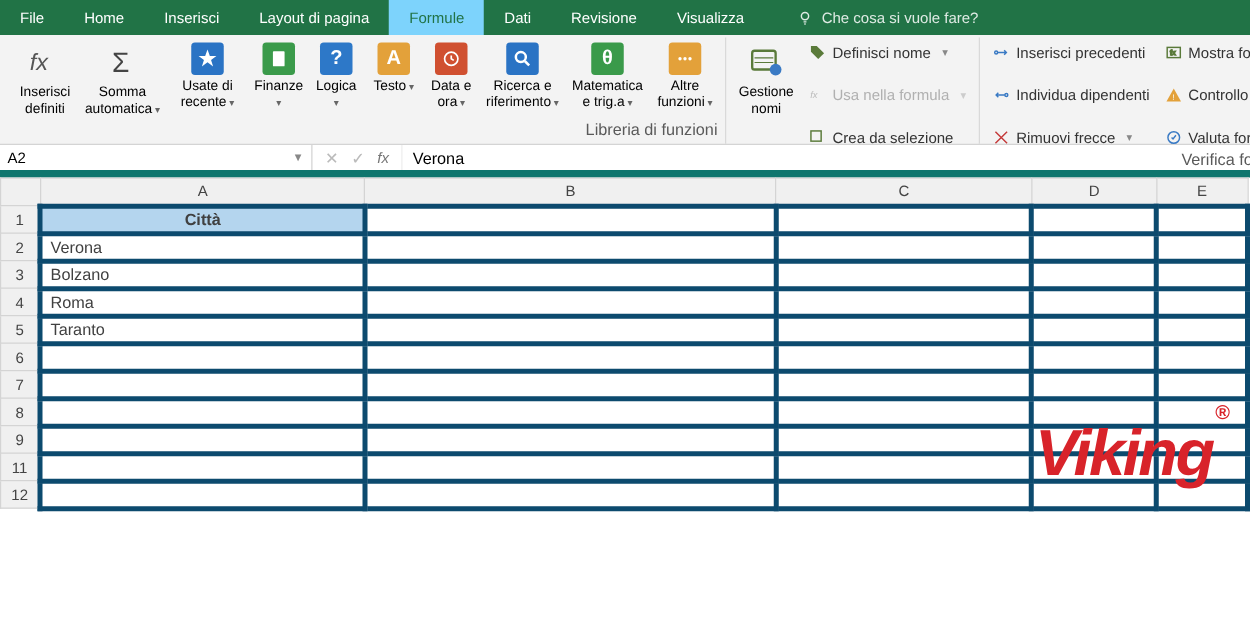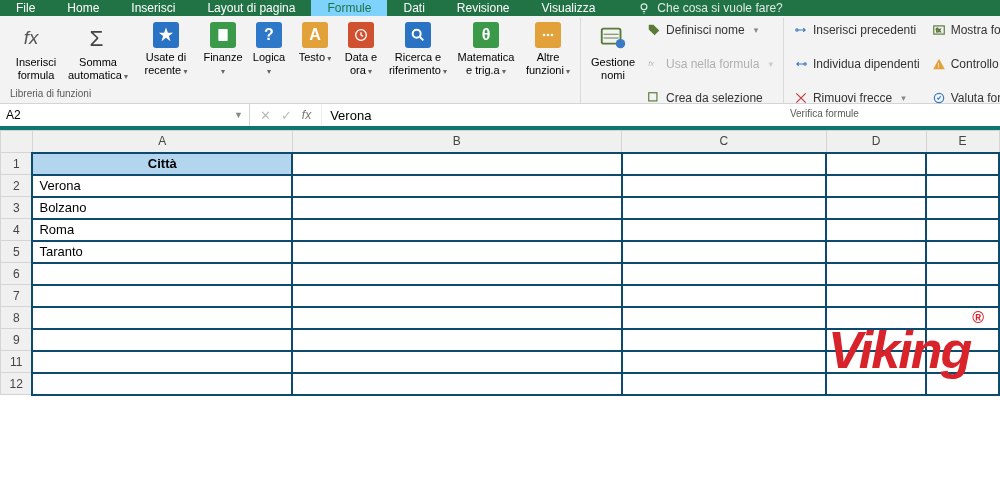--- a/index.html
+++ b/index.html
@@ -8,21 +8,21 @@
     font-size: 12px;
     background: #fff;
     width: 1000px;
     height: 500px;
     overflow: hidden;
     position: relative;
   }
   
   .tabbar {
     background: #217346;
-    height: 16px;
+    height: 28px;
     display: flex;
     align-items: stretch;
     color: #fff;
   }
   .tabbar .tab {
     padding: 6px 16px;
     font-size: 12px;
     cursor: pointer;
     display: flex;
     align-items: center;
@@ -49,23 +49,23 @@
   .group {
     display: flex;
     flex-direction: column;
     justify-content: space-between;
     border-right: 1px solid #d9d9d9;
     padding: 2px 6px;
   }
   .group:last-child { border-right: none; }
   .group-row { display: flex; align-items: flex-start; gap: 4px; }
   .group-label {
-    text-align: left;
+    text-align: right;
     color: #5a5a5a;
-    font-size: 10px;
+    font-size: 13px;
     padding-bottom: 2px;
   }
   .big-btn {
     display: flex;
     flex-direction: column;
     align-items: center;
     width: 64px;
     padding: 2px 0;
     cursor: pointer;
     font-size: 11px;
@@ -101,21 +101,21 @@
   .cmd {
     display:flex; align-items:center; gap:5px;
     padding: 1px 4px; cursor:pointer; font-size:12px;
     color:#333; white-space:nowrap;
   }
   .cmd.disabled { color:#b0b0b0; }
   .cmd svg { width:14px; height:14px; flex-shrink:0; }
   
   .fbar {
     height: 26px;
-    border-bottom: 4px solid #0f766e;
+    border-bottom: 6px solid #0f766e;
     display:flex; align-items:stretch;
     background:#fff;
   }
   .namebox {
     width: 250px;
     display:flex; align-items:center;
     border-right:1px solid #d4d4d4;
     padding: 0 6px;
     font-size:12px;
     justify-content: space-between;
@@ -130,22 +130,22 @@
   table.grid { border-collapse: collapse; width: 1000px; }
   .colh, .rowh, .corner {
     background:#f0f0f0; border:1px solid #d4d4d4;
     font-size:12px; color:#444; text-align:center;
     font-weight:normal;
   }
   .corner { width:32px; height:22px; }
   .colh { height:22px; }
   .rowh { width:32px; height:22px; }
   td.cell {
-    border:2px solid #0c4a6e; height:22px;
-    padding:0 6px; font-size:13px; color:#000000;
+    border:4px solid #0c4a6e; height:22px;
+    padding:0 6px; font-size:13px; color:#404040;
     background:#fff;
   }
   td.cell.header-cell {
     background:#b4d5ee; font-weight:bold; text-align:center;
   }
   
   .brand {
     position:absolute; right:20px; bottom:16px;
     font-family: Arial, sans-serif;
     font-size:52px; font-weight:900;
@@ -180,21 +180,21 @@
 
   <div class="group" style="flex:0 0 auto;">
     <div class="group-row">
       <div class="big-btn" style="width:52px">
         <div class="ico">
             <svg viewBox="0 0 32 32">
               <text x="3" y="22" font-size="20" font-style="italic" fill="#555">fx</text>
             </svg>
           </div>
         <span>Inserisci</span>
-        <span>formula</span>
+        <span>definiti</span>
       </div>
       <div class="big-btn">
         <div class="ico">
             <svg viewBox="0 0 32 32">
               <text x="7" y="24" font-size="24" fill="#444">Σ</text>
             </svg>
           </div>
         <span>Somma</span>
         <span class="drop-caret">automatica</span>
       </div>

